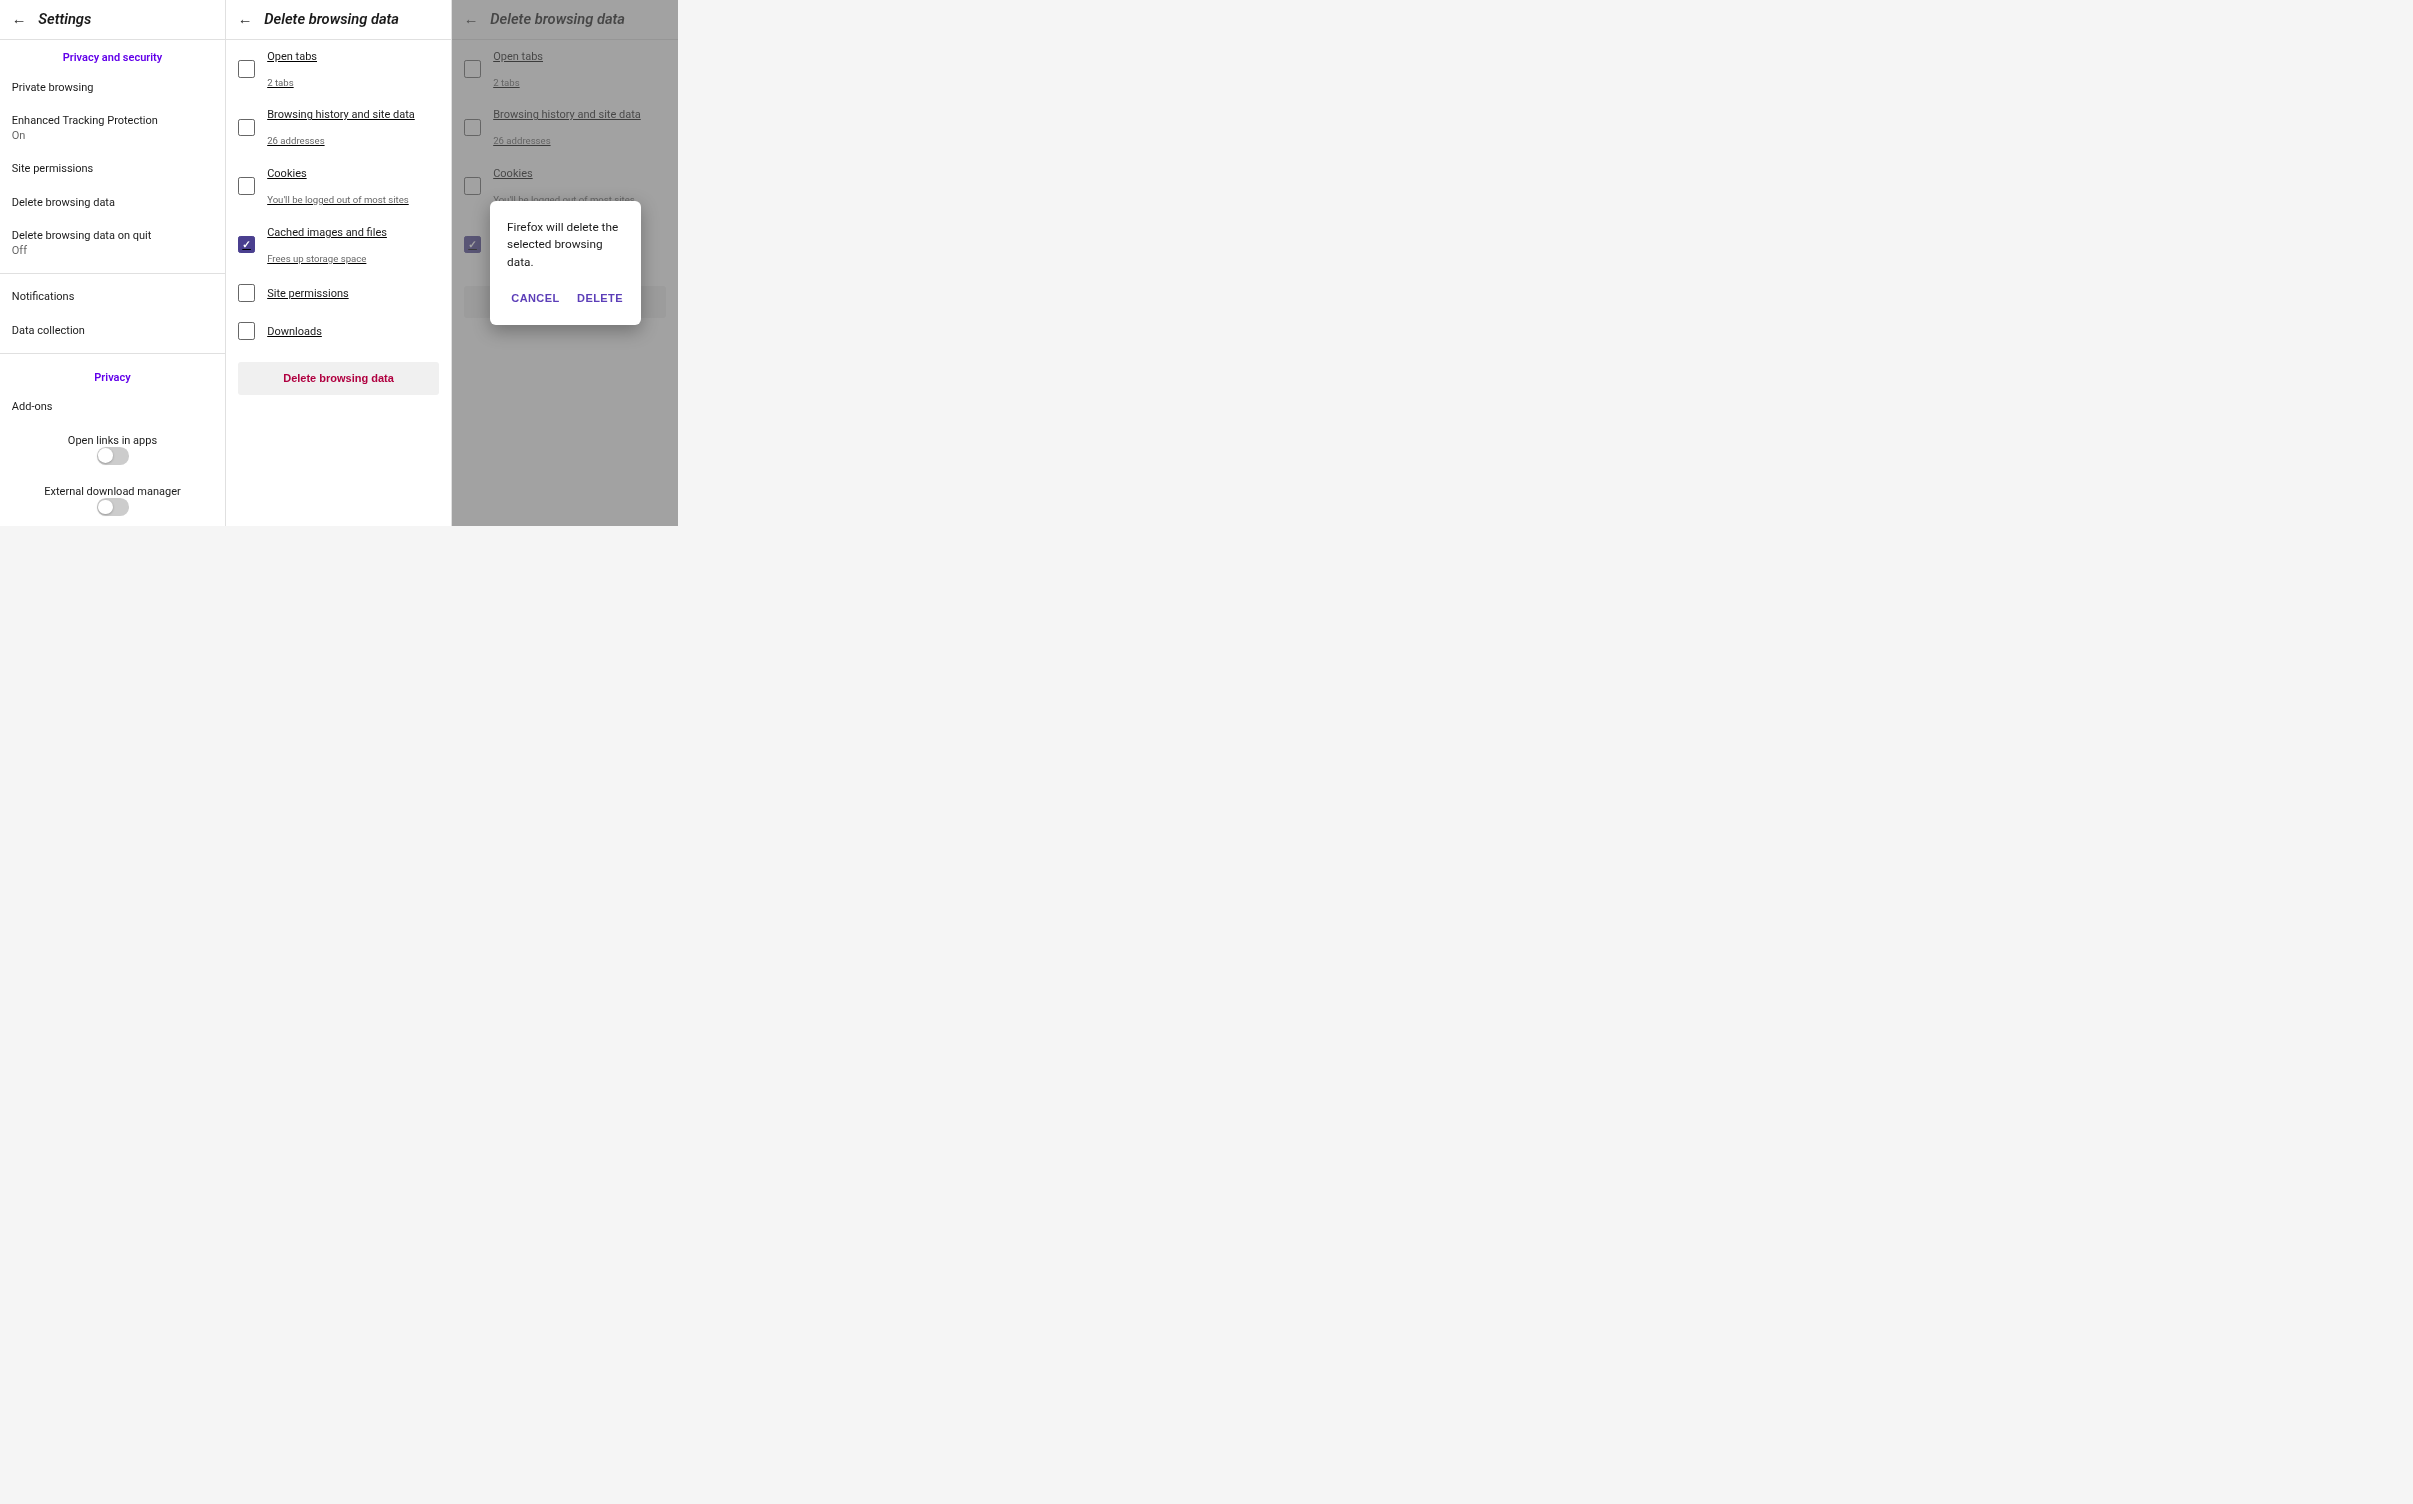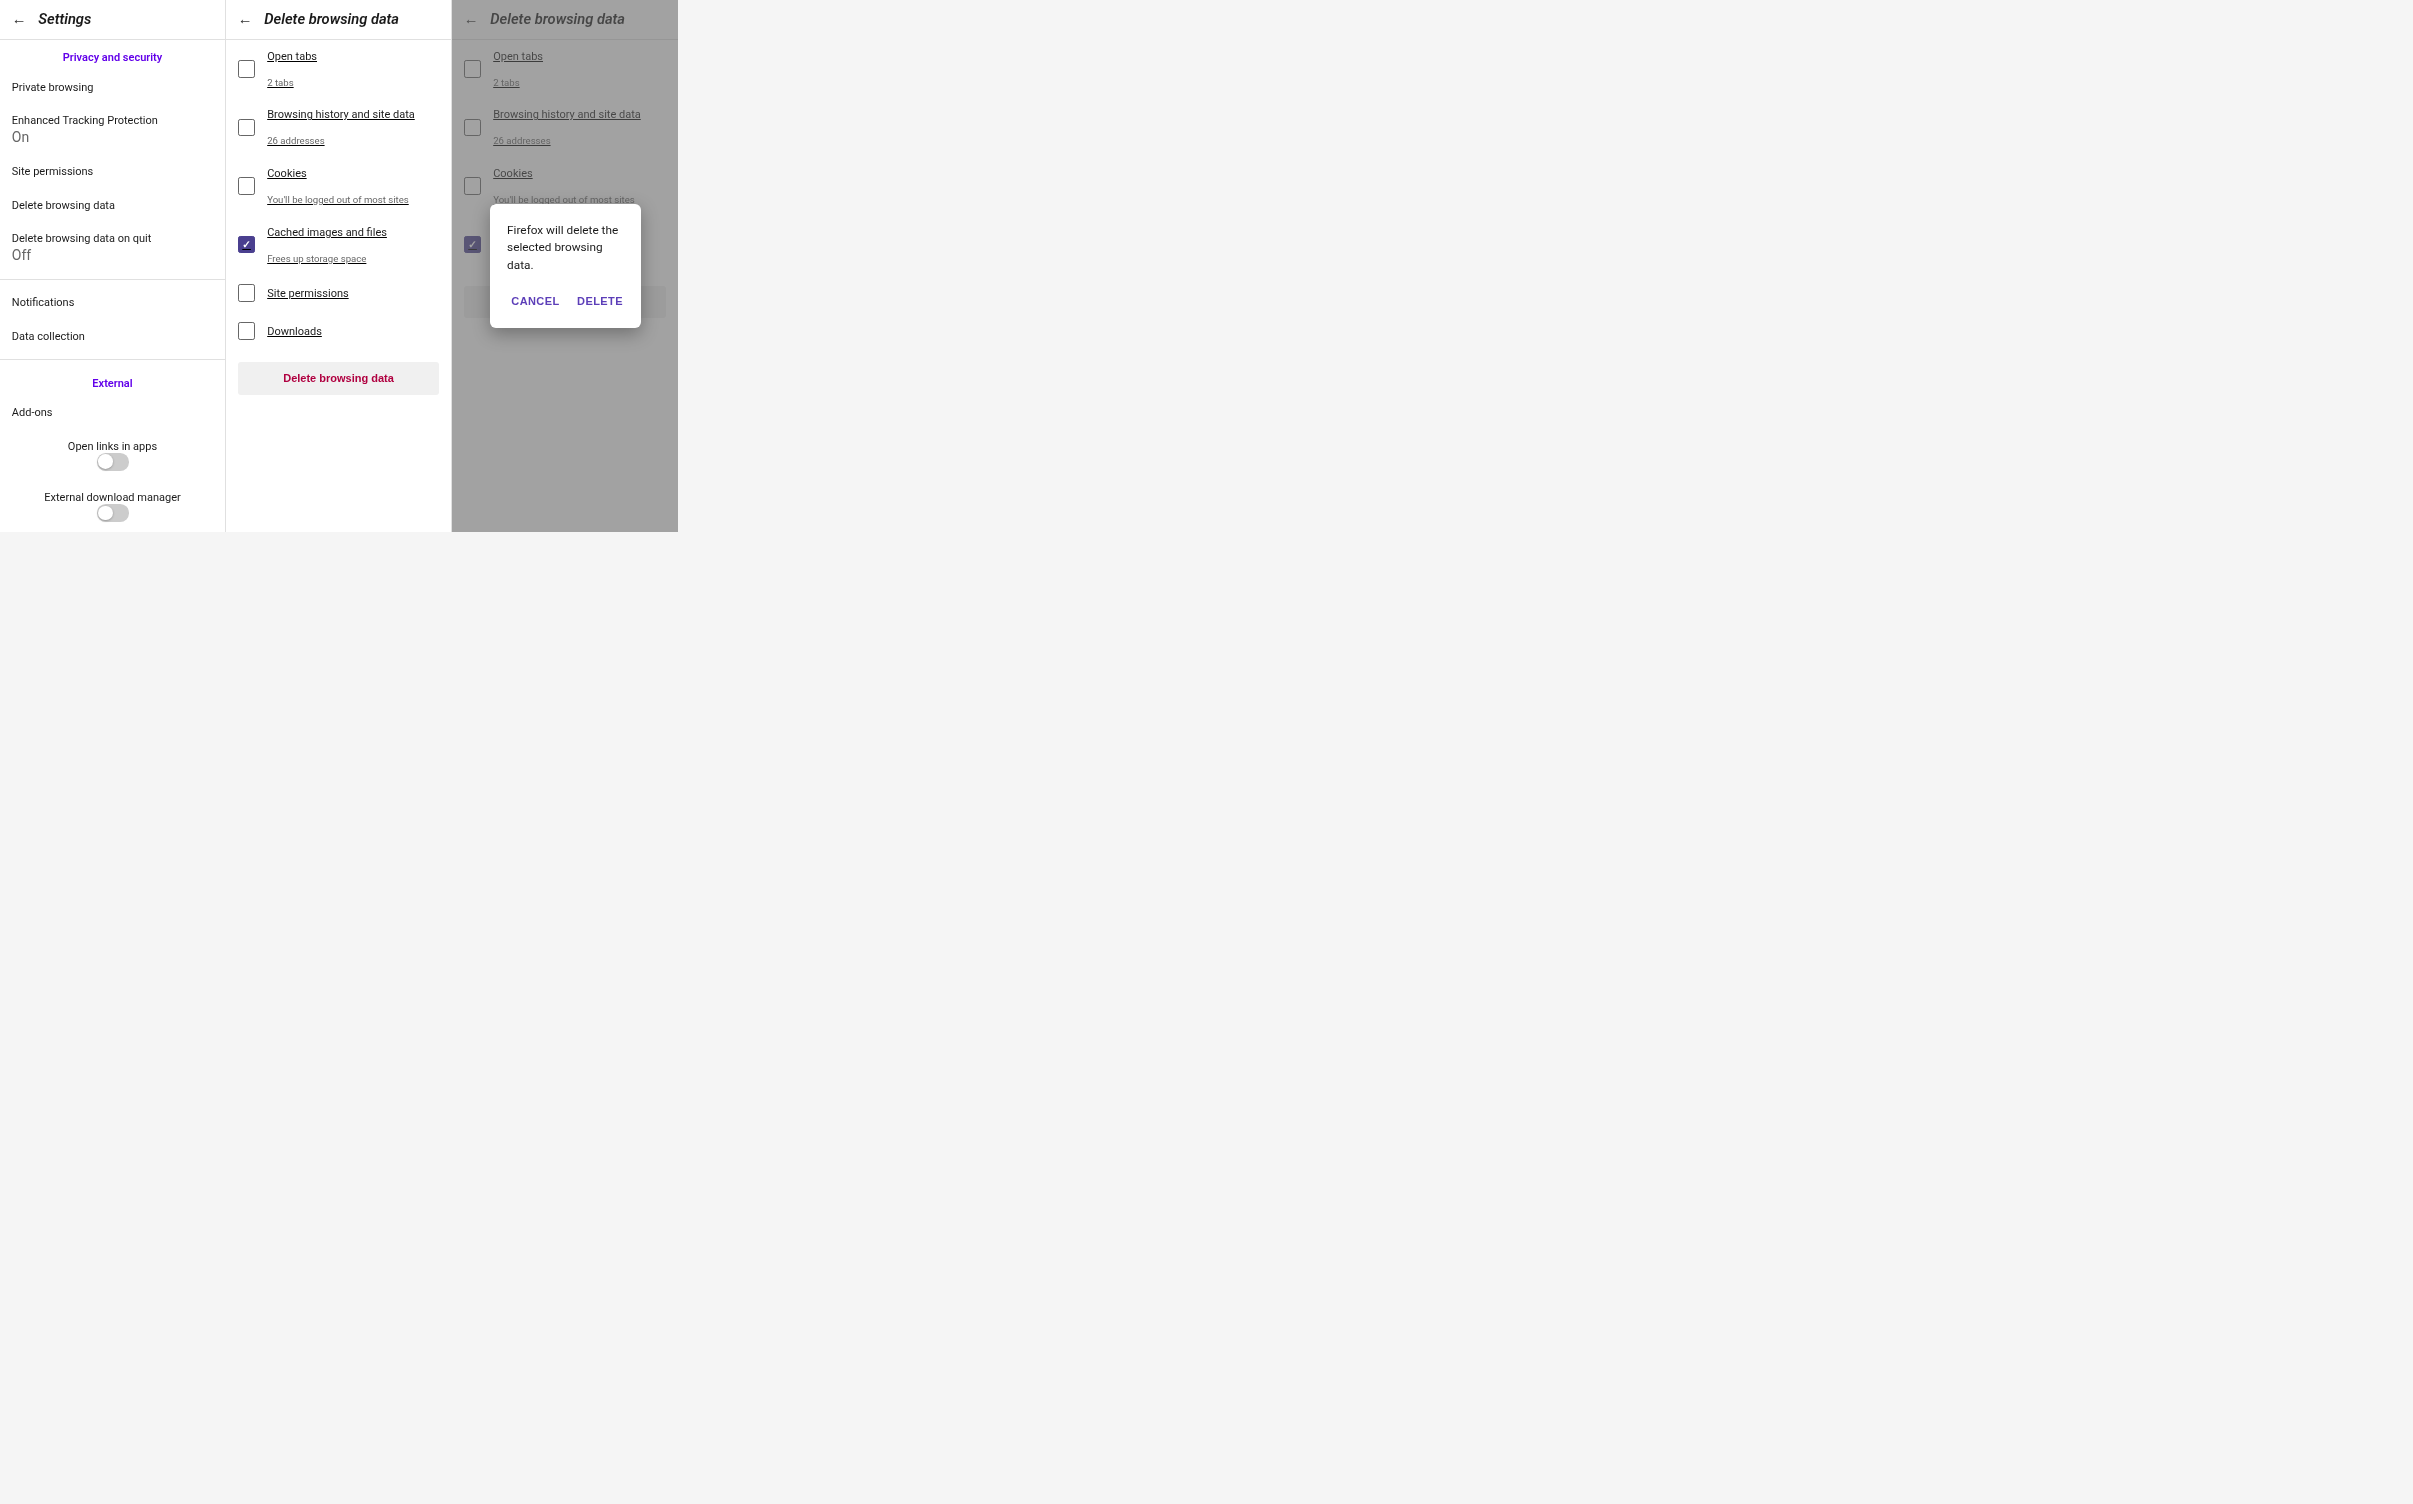--- a/index.html
+++ b/index.html
@@ -53,21 +53,21 @@
 
     .settings-item {
       padding: 10.3px 11.8px;
       font-size: 11px;
       color: #1a1a1a;
       cursor: pointer;
       border-bottom: none;
     }
 
     .settings-item-subtitle {
-      font-size: 14px;
+      font-size: 11px;
       color: #666;
       margin-top: 1.5px;
     }
 
     .settings-divider {
       height: 0.7px;
       background: #e0e0e0;
       margin: 5.9px 0;
     }
 
@@ -300,21 +300,21 @@
   <div class="settings-item">
     <span>Notifications</span>
   </div>
 
   <div class="settings-item">
     <span>Data collection</span>
   </div>
 
   <div class="settings-divider"></div>
 
-  <div class="settings-section-header">External</div>
+  <div class="settings-section-header">Privacy</div>
 
   <div class="settings-item">
     <span>Add-ons</span>
   </div>
 
   <div class="toggle-row">
     <span>Open links in apps</span>
     <div class="toggle"></div>
   </div>
 

